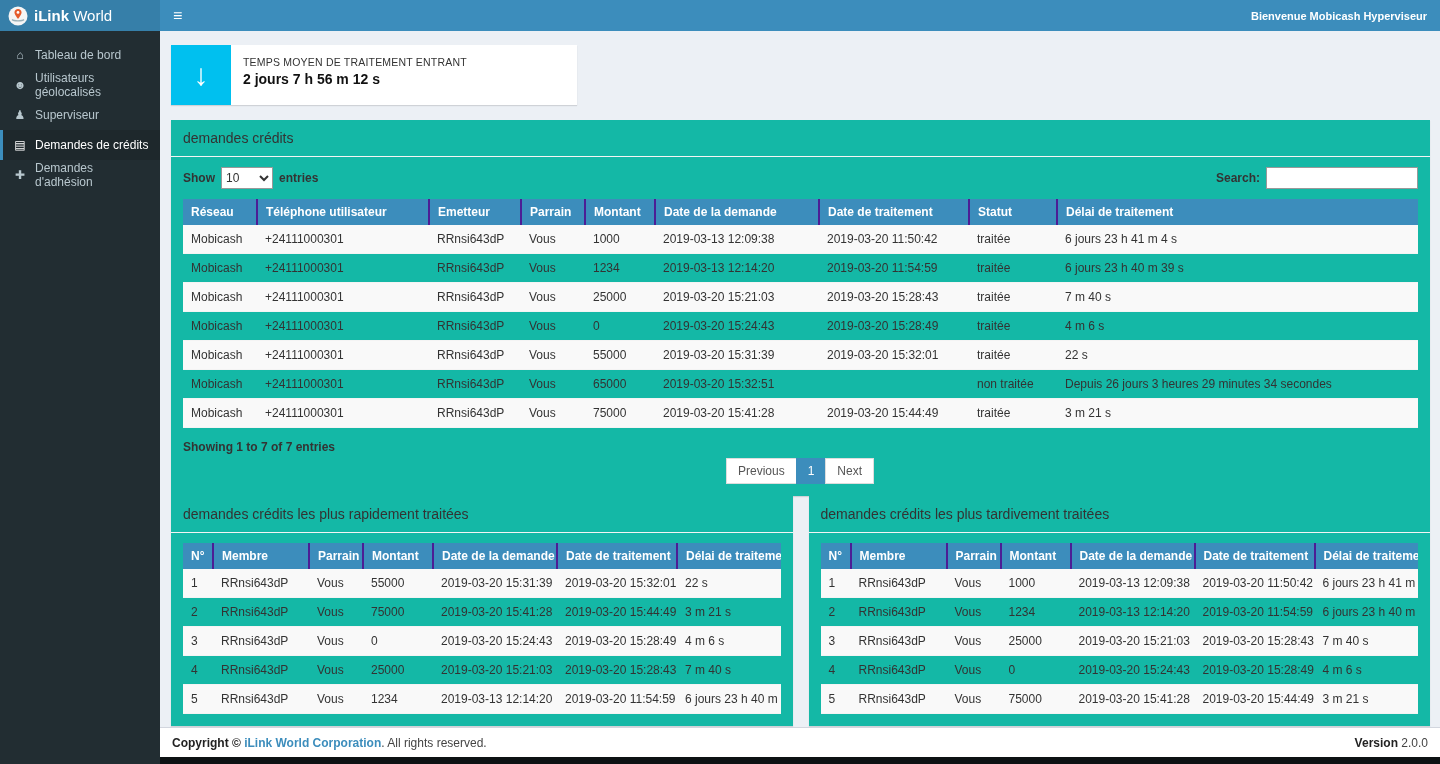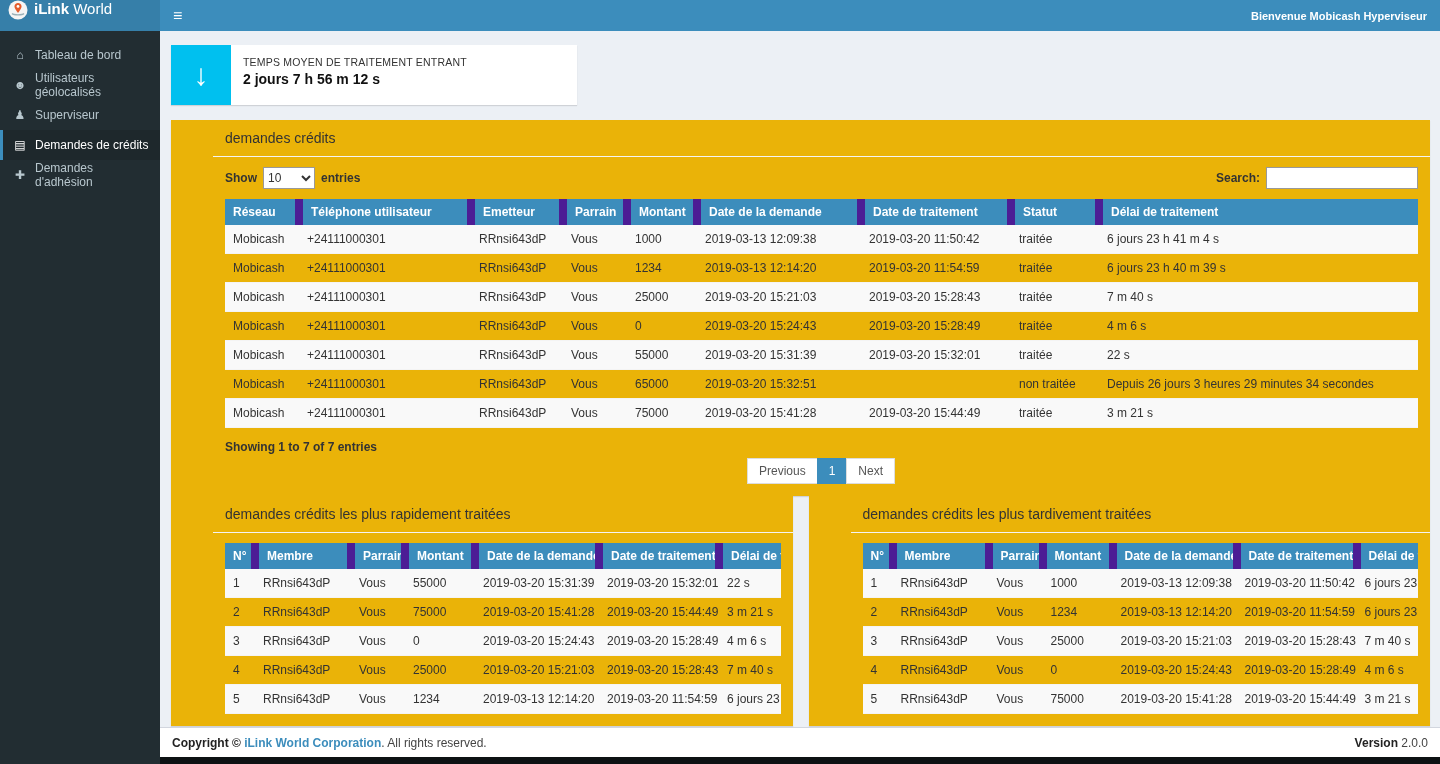--- a/index.html
+++ b/index.html
@@ -2,21 +2,21 @@
 <html><head>
 <meta charset="utf-8">
 <style>
   * { margin:0; padding:0; box-sizing:border-box; }
   html,body { width:1440px; height:764px; }
   body { font-family:"Liberation Sans", sans-serif; background:#0d1113; overflow:hidden; }
   .page { display:flex; width:1440px; height:764px; }
 
   
   .sidebar { width:160px; flex:0 0 160px; background:#222d32; display:flex; flex-direction:column; }
-  .logo { height:31px; background:#367fa9; color:#fff; display:flex; gap:6px; padding:0 8px; font-size:15px; cursor:pointer; }
+  .logo { height:31px; background:#367fa9; color:#fff; display:flex; align-items:center; gap:6px; padding:0 8px; font-size:15px; cursor:pointer; }
   .logo-text b { font-weight:700; }
   .logo-text span { font-weight:300; }
   .menu { padding-top:9px; }
   .menu-item { height:30px; display:flex; align-items:center; gap:8px; padding:0 10px; font-size:12px; color:#b8c7ce; cursor:pointer; border-left:3px solid transparent; }
   .menu-item.active { background:#1e282c; color:#fff; border-left-color:#3c8dbc; }
   .menu-icon { width:14px; text-align:center; font-size:12px; flex:0 0 14px; }
 
   
   .main { flex:1; display:flex; flex-direction:column; min-width:0; }
   .navbar { flex:0 0 31px; height:31px; background:#3c8dbc; display:flex; align-items:center; justify-content:space-between; padding:0 13px; color:#fff; }
@@ -25,32 +25,32 @@
   .content { flex:1; background:#ecf0f5; padding:14px 10px 0 11px; overflow:hidden; }
 
   
   .info-box { width:406px; height:60px; background:#fff; box-shadow:0 1px 1px rgba(0,0,0,.12); display:flex; }
   .info-icon { width:60px; height:60px; flex:0 0 60px; background:#00c0ef; color:#fff; font-size:30px; font-weight:700; display:flex; align-items:center; justify-content:center; }
   .info-text { padding:11px 12px; display:flex; flex-direction:column; gap:3px; }
   .info-label { font-size:10.5px; font-weight:400; color:#333; letter-spacing:.2px; }
   .info-value { font-size:14px; font-weight:700; color:#111; }
 
   
-  .panel { background:#eab308; box-shadow:0 1px 1px rgba(0,0,0,.12); margin-top:15px;padding-left:42px; }
+  .panel { background:#14b8a6; box-shadow:0 1px 1px rgba(0,0,0,.12); margin-top:15px; }
   .panel-title { padding:10px 12px; font-size:14px; color:#333; border-bottom:1px solid #f4f4f4; }
   .panel-body { padding:10px 12px 12px; }
 
   .table-controls { display:flex; justify-content:space-between; align-items:center; font-size:12px; font-weight:700; color:#333; margin-bottom:10px; }
   .length { display:flex; align-items:center; gap:6px; }
   .length-select { width:52px; height:22px; font-size:12px; border:1px solid #999; background:#fff; color:#333; }
   .search-box { display:flex; align-items:center; gap:6px; }
   .search-input { width:152px; height:22px; border:1px solid #999; padding:0 5px; font-size:12px; background:#fff; }
 
   table.data-table { width:100%; border-collapse:collapse; font-size:12px; color:#333; table-layout:fixed; }
-  .data-table th { background:#3c8dbc; color:#fff; font-weight:700; text-align:left; padding:6px 8px; border-left:8px solid #4c1d95; overflow:hidden; white-space:nowrap; cursor:pointer; }
+  .data-table th { background:#3c8dbc; color:#fff; font-weight:700; text-align:left; padding:6px 8px; border-left:2px solid #4c1d95; overflow:hidden; white-space:nowrap; cursor:pointer; }
   .data-table th:first-child { border-left:none; }
   .data-table td { padding:7px 8px; border-bottom:1px solid #f4f4f4; overflow:hidden; white-space:nowrap; }
   .data-table tbody tr:nth-child(odd) { background:#f9f9f9; }
 
   .table-summary { font-size:12px; font-weight:700; color:#333; margin-top:12px; }
   .pagination { text-align:center; margin-top:4px; }
   .page-btn { display:inline-block; padding:5px 11px; border:1px solid #ddd; background:#fff; color:#555; font-size:12px; margin-left:-1px; cursor:pointer; }
   .page-btn.active { background:#3c8dbc; border-color:#3c8dbc; color:#fff; }
 
   .two-col { display:flex; gap:16px; }

